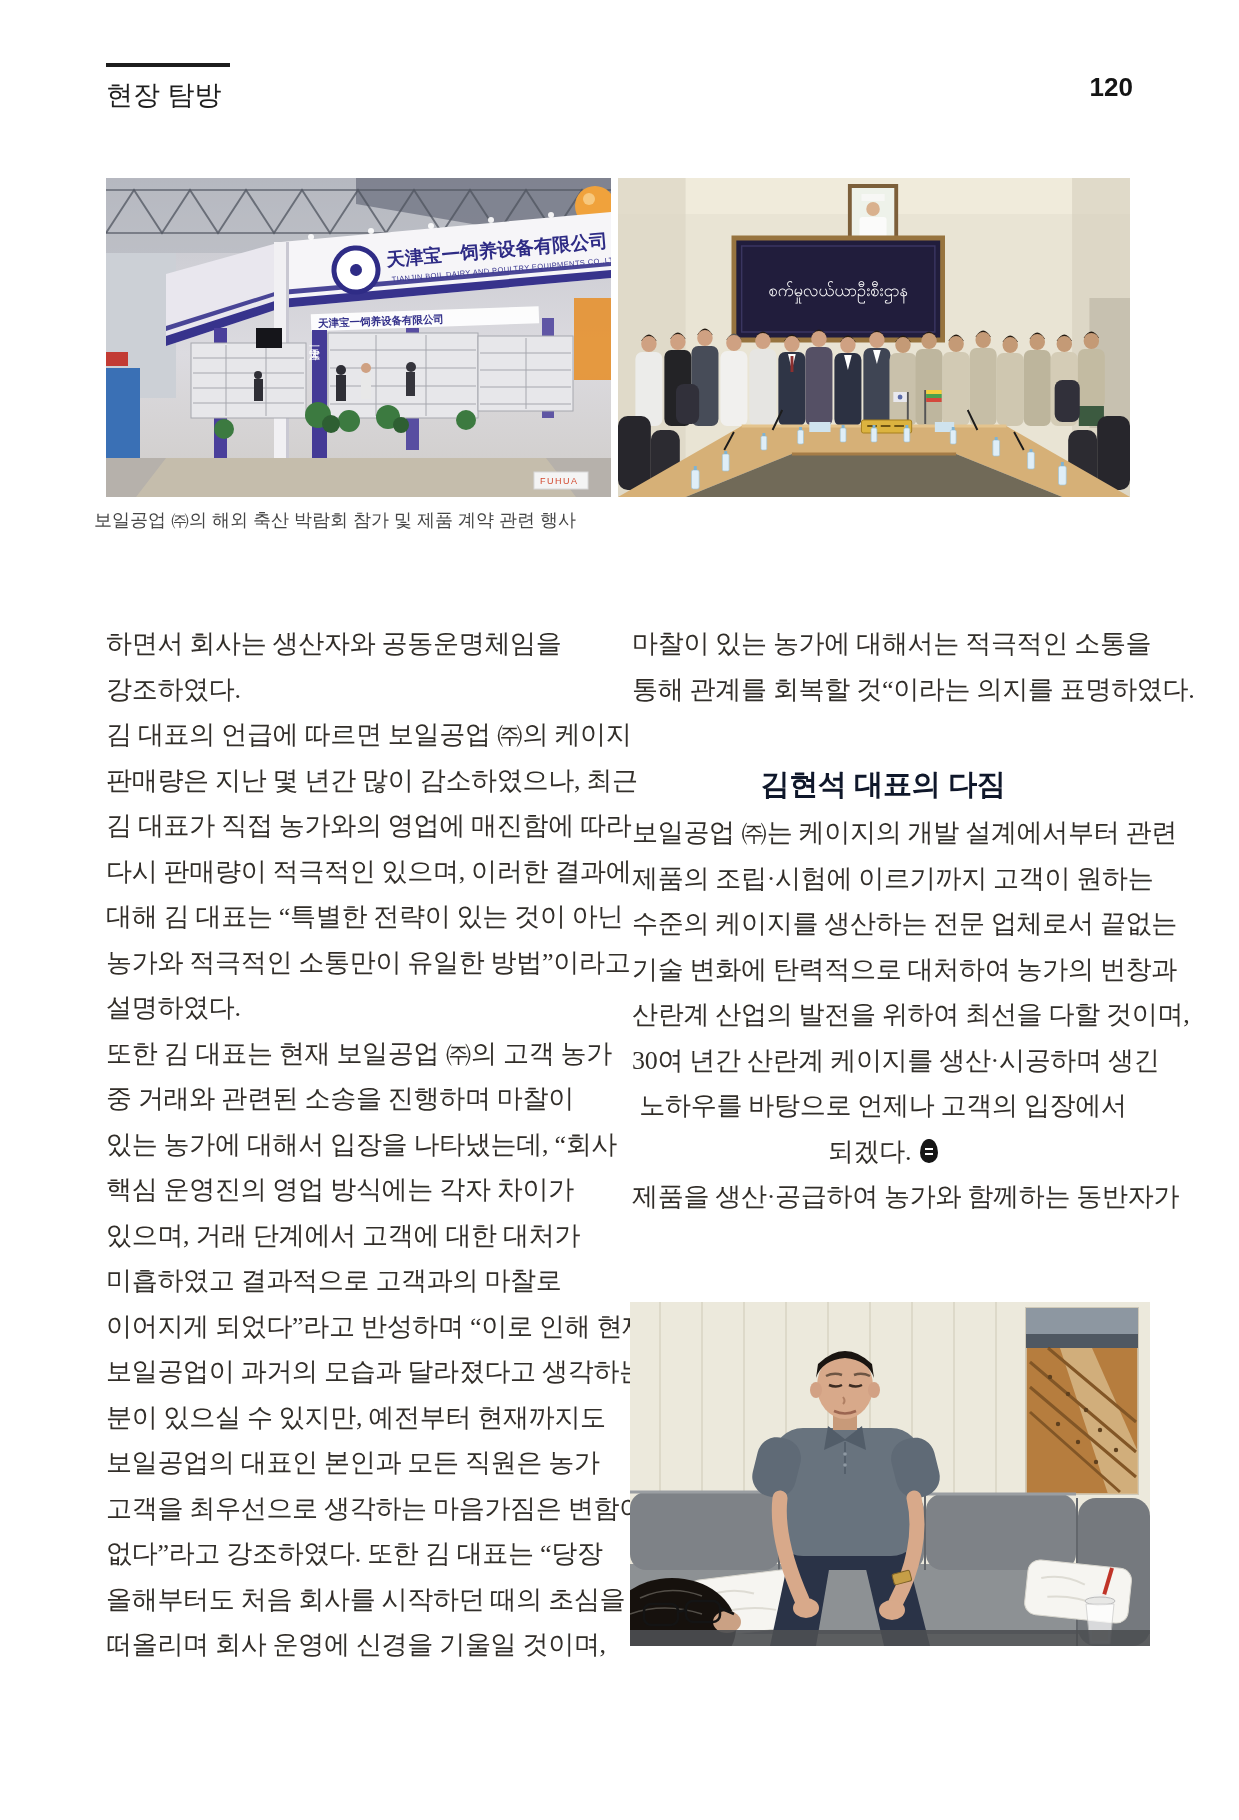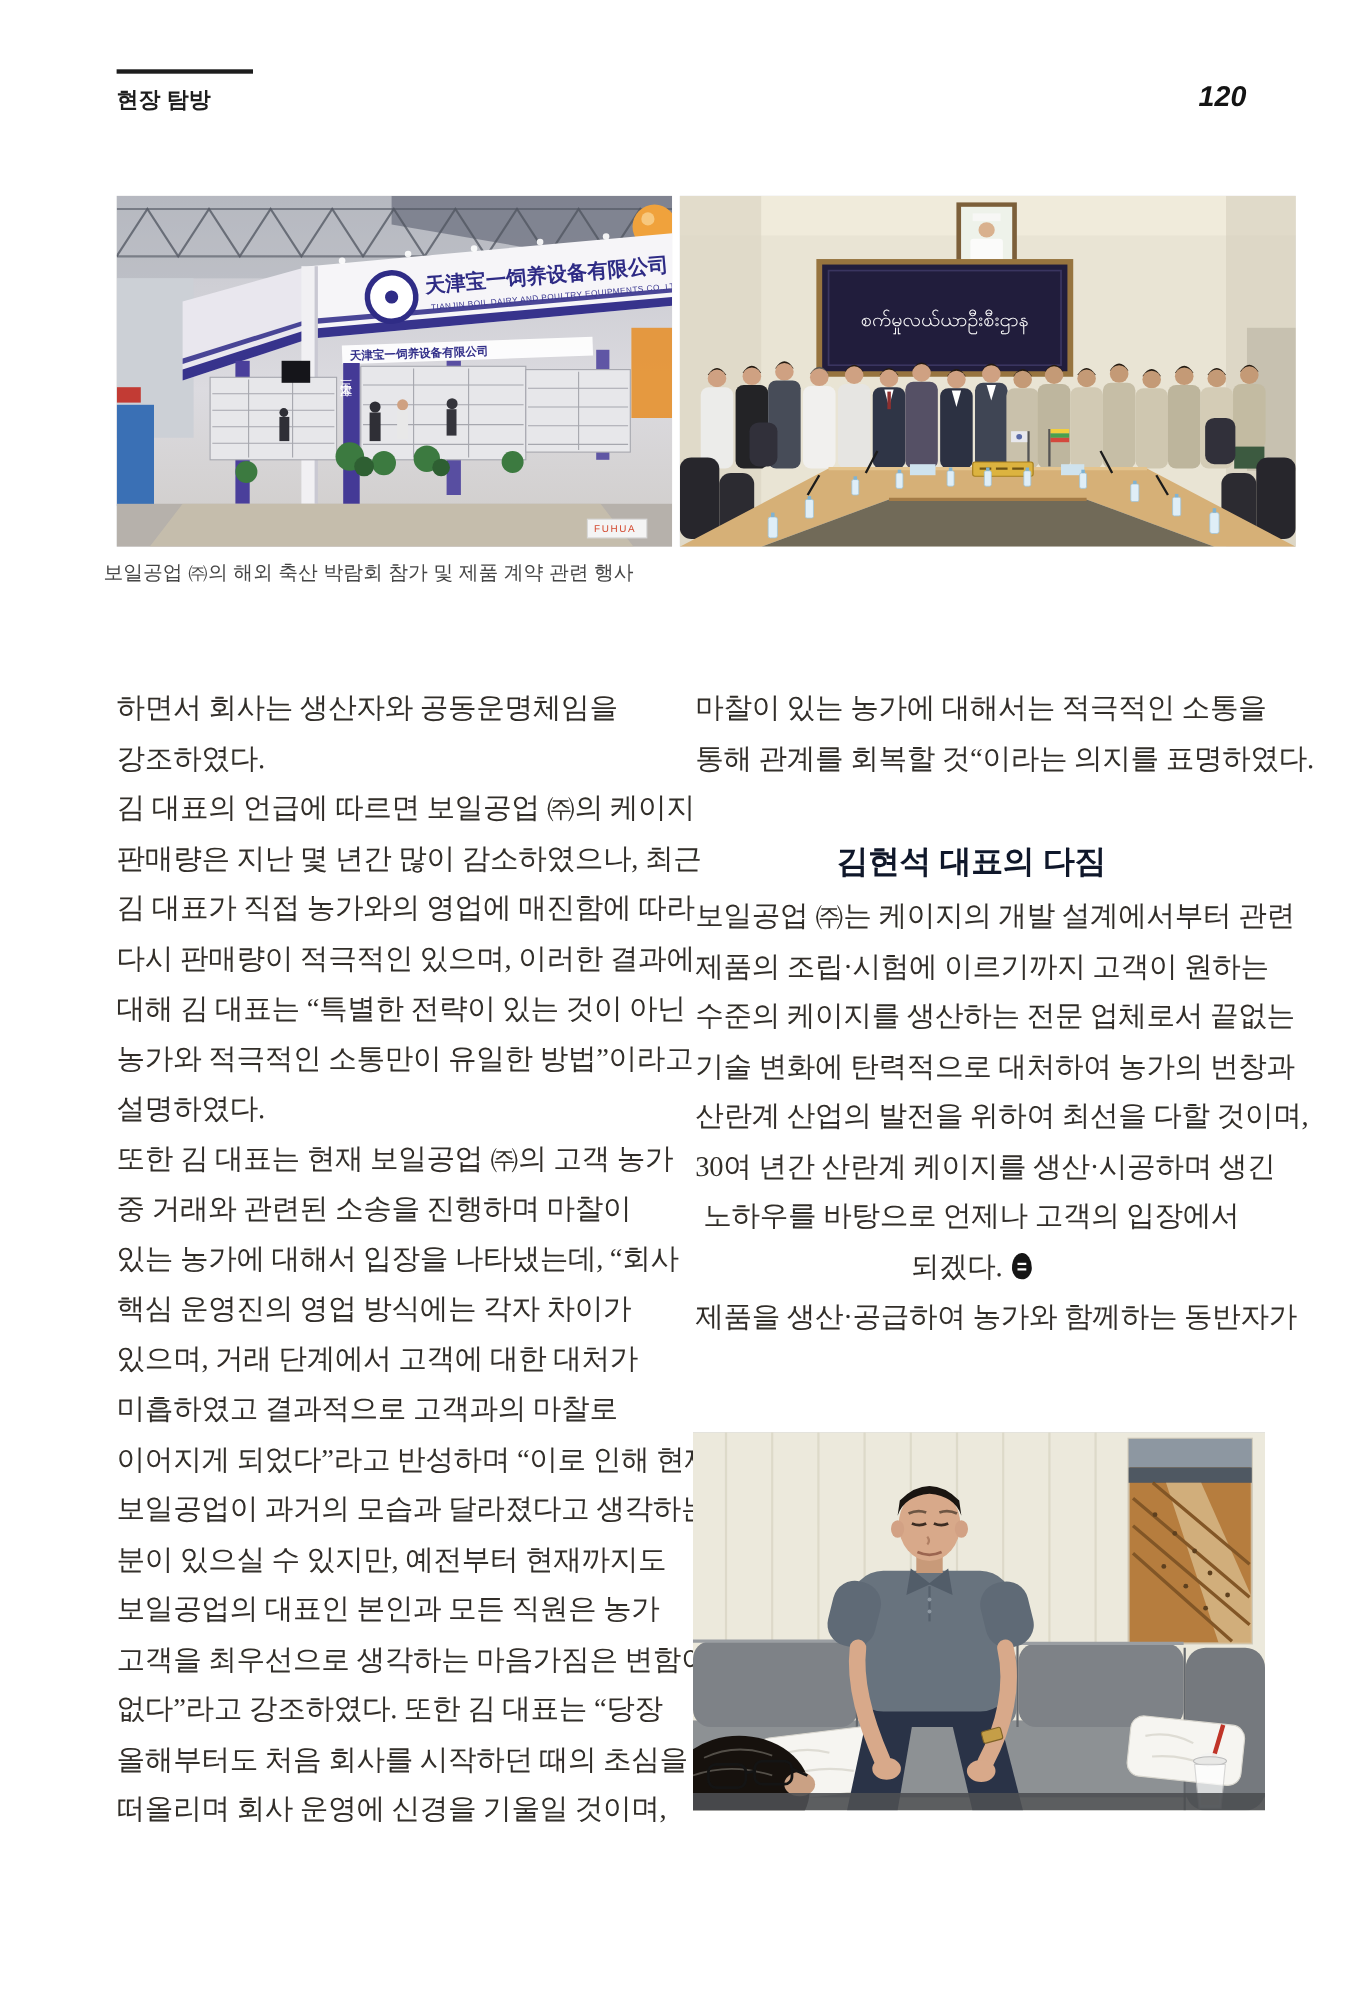--- a/index.html
+++ b/index.html
@@ -1,27 +1,27 @@
 <!DOCTYPE html>
 <html><head>
 <meta charset="utf-8">
 <style>
   html,body{margin:0;padding:0;background:#fff;}
   .page{position:relative;width:1239px;height:1820px;background:#ffffff;overflow:hidden;
         font-family:"Liberation Serif","DejaVu Serif",serif;color:#322e29;}
   .header-rule{position:absolute;left:106px;top:63px;width:124px;height:4px;background:#1d1d1d;}
   .section-label{position:absolute;left:106px;top:77px;font-family:"Liberation Sans","DejaVu Sans",sans-serif;
-        font-weight:700;font-size:20px;color:#1e1e1e;}
+        font-weight:400;font-size:27px;color:#1e1e1e;}
   .page-number{position:absolute;right:106px;top:72px;font-family:"Liberation Sans","DejaVu Sans",sans-serif;
-        font-weight:700;font-size:26px;color:#141414;font-style:italic;}
+        font-weight:700;font-size:26px;color:#141414;}
   figure{margin:0;}
   .photo{position:absolute;overflow:hidden;background:#d8d8d8;}
   .photo svg{display:block;width:100%;height:100%;}
   .photo-booth{left:106px;top:178px;width:505px;height:319px;}
-  .photo-meeting{left:618px;top:178px;width:560px;height:319px;}
+  .photo-meeting{left:618px;top:178px;width:512px;height:319px;}
   .photo-ceo{left:630px;top:1302px;width:520px;height:344px;}
   .caption{position:absolute;left:94px;top:508px;font-family:"Liberation Sans","DejaVu Sans",sans-serif;
         font-size:18px;color:#454545;}
   .col{position:absolute;top:621px;font-size:26px;line-height:45.5px;letter-spacing:-0.3px;}
   .col-left{left:106px;width:505px;}
   .col-right{left:632px;width:502px;text-align:center;}
   .ln{margin:0;white-space:nowrap;}
   .subhead{margin:52px 0 6px 0;font-family:"Liberation Sans","DejaVu Sans",sans-serif;
         font-weight:700;font-size:29px;line-height:40px;color:#0f172a;}
   .egg{display:inline-block;width:18px;height:24px;background:#151515;margin-left:9px;vertical-align:-3px;

